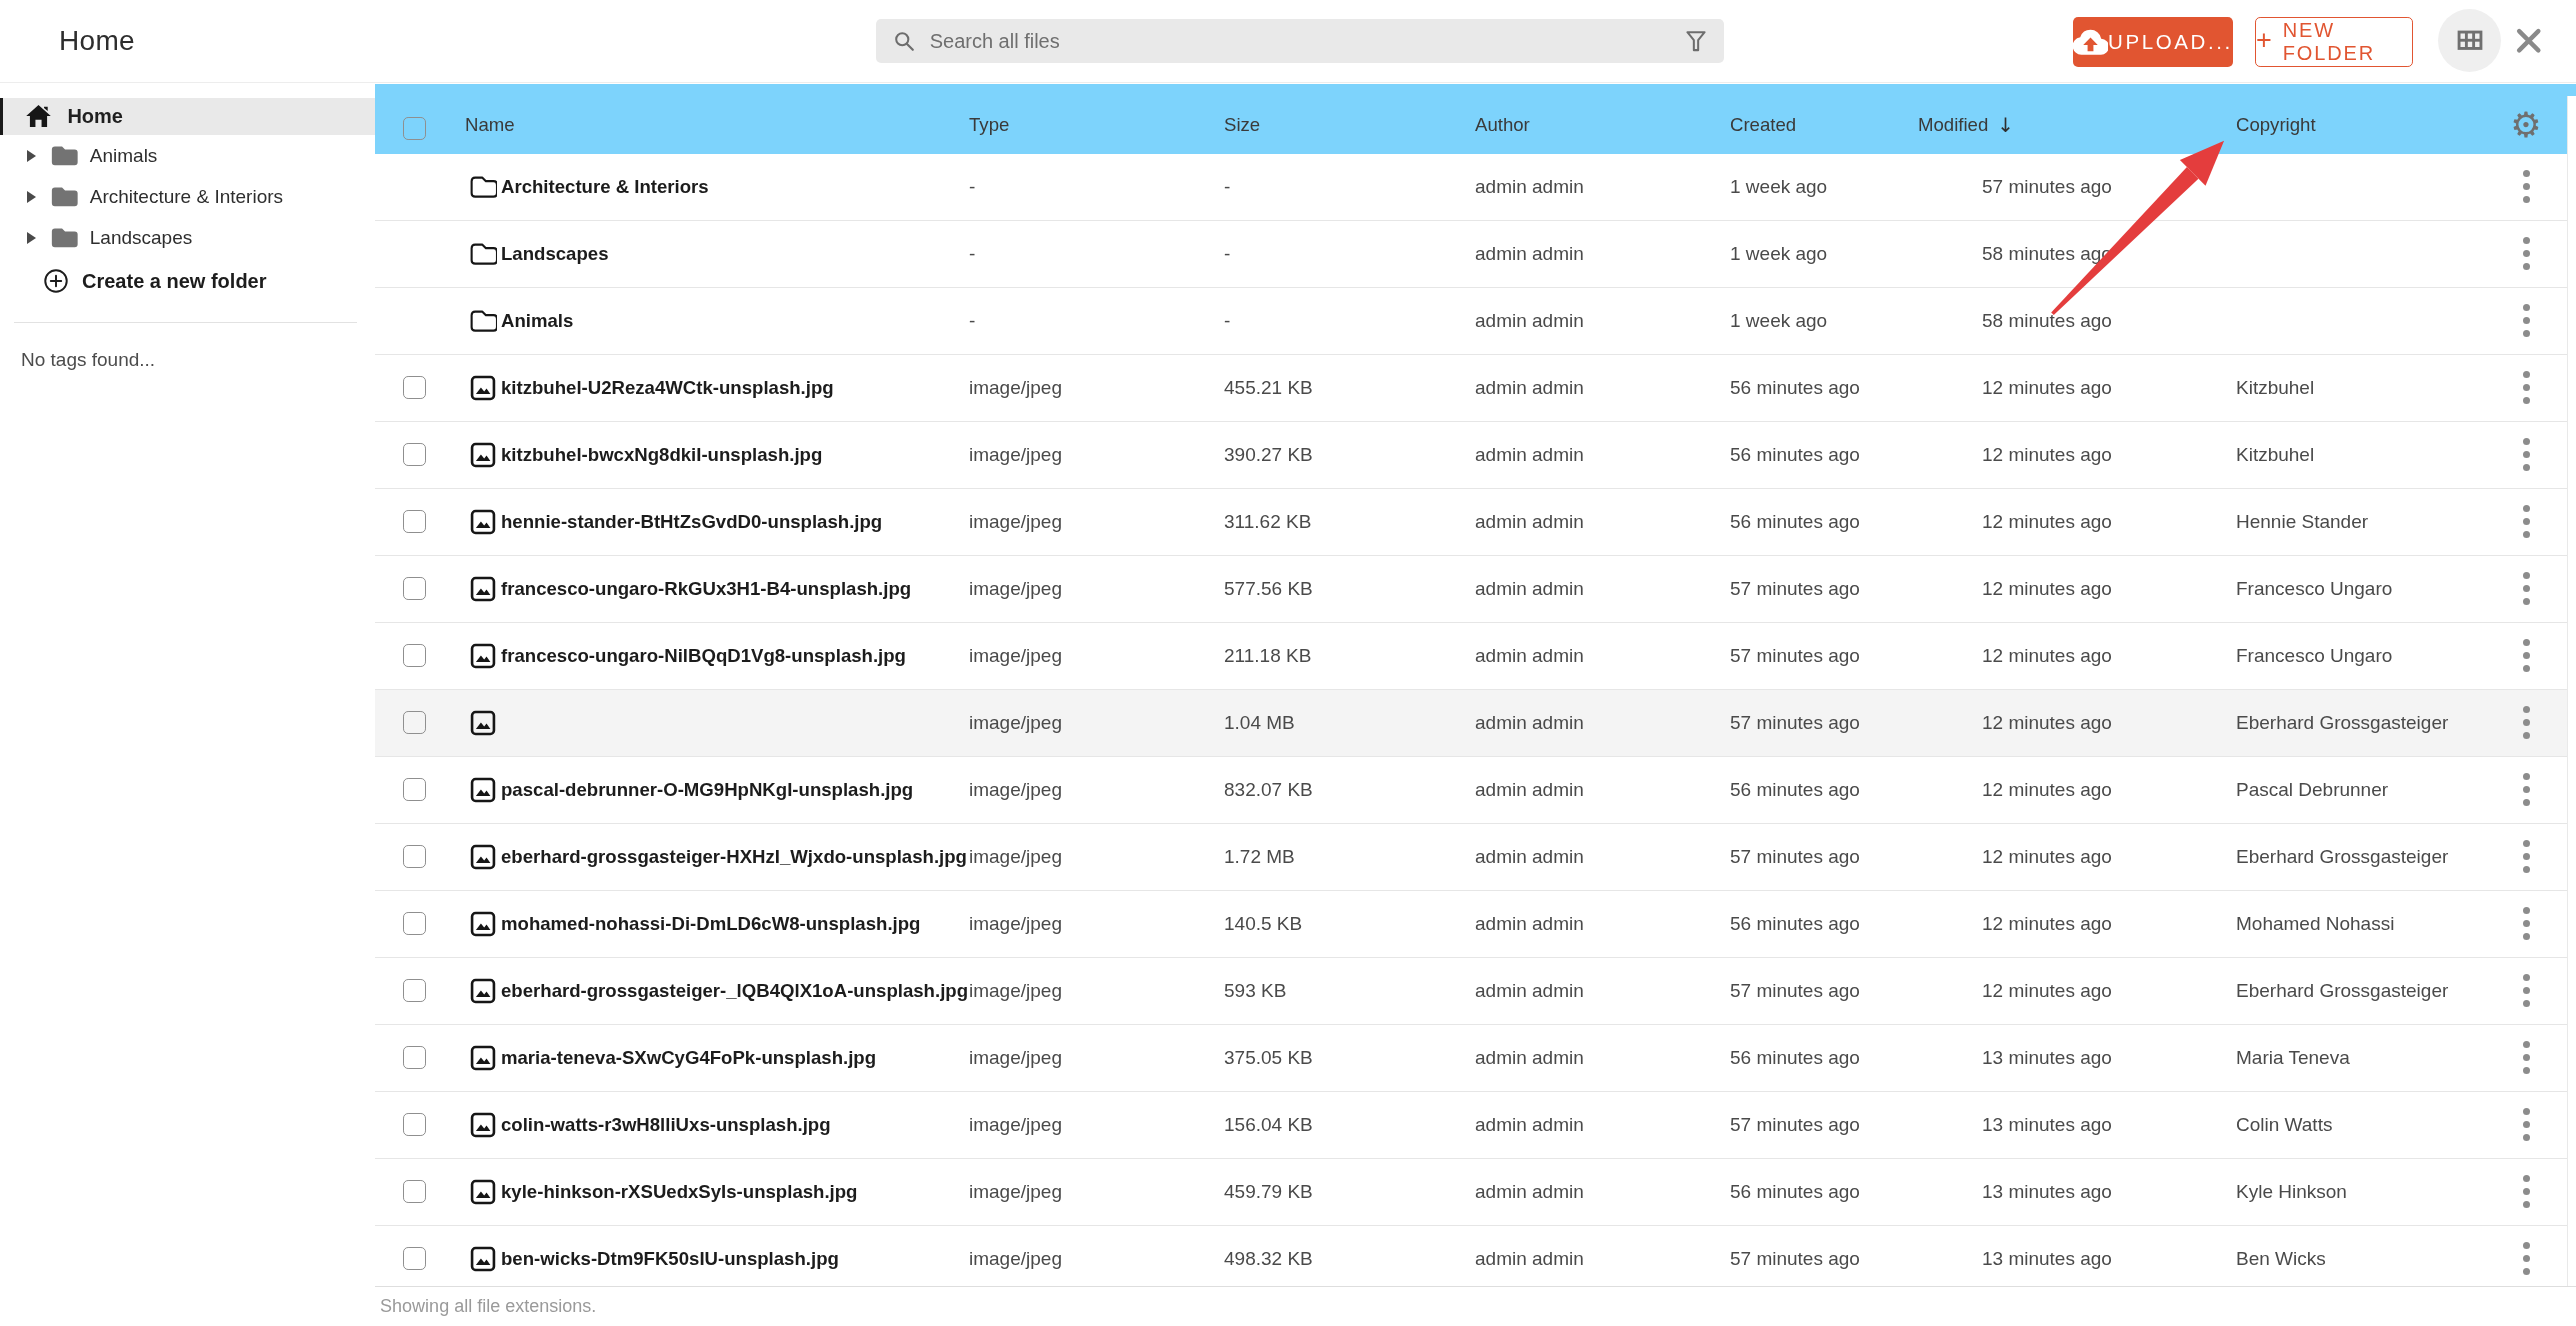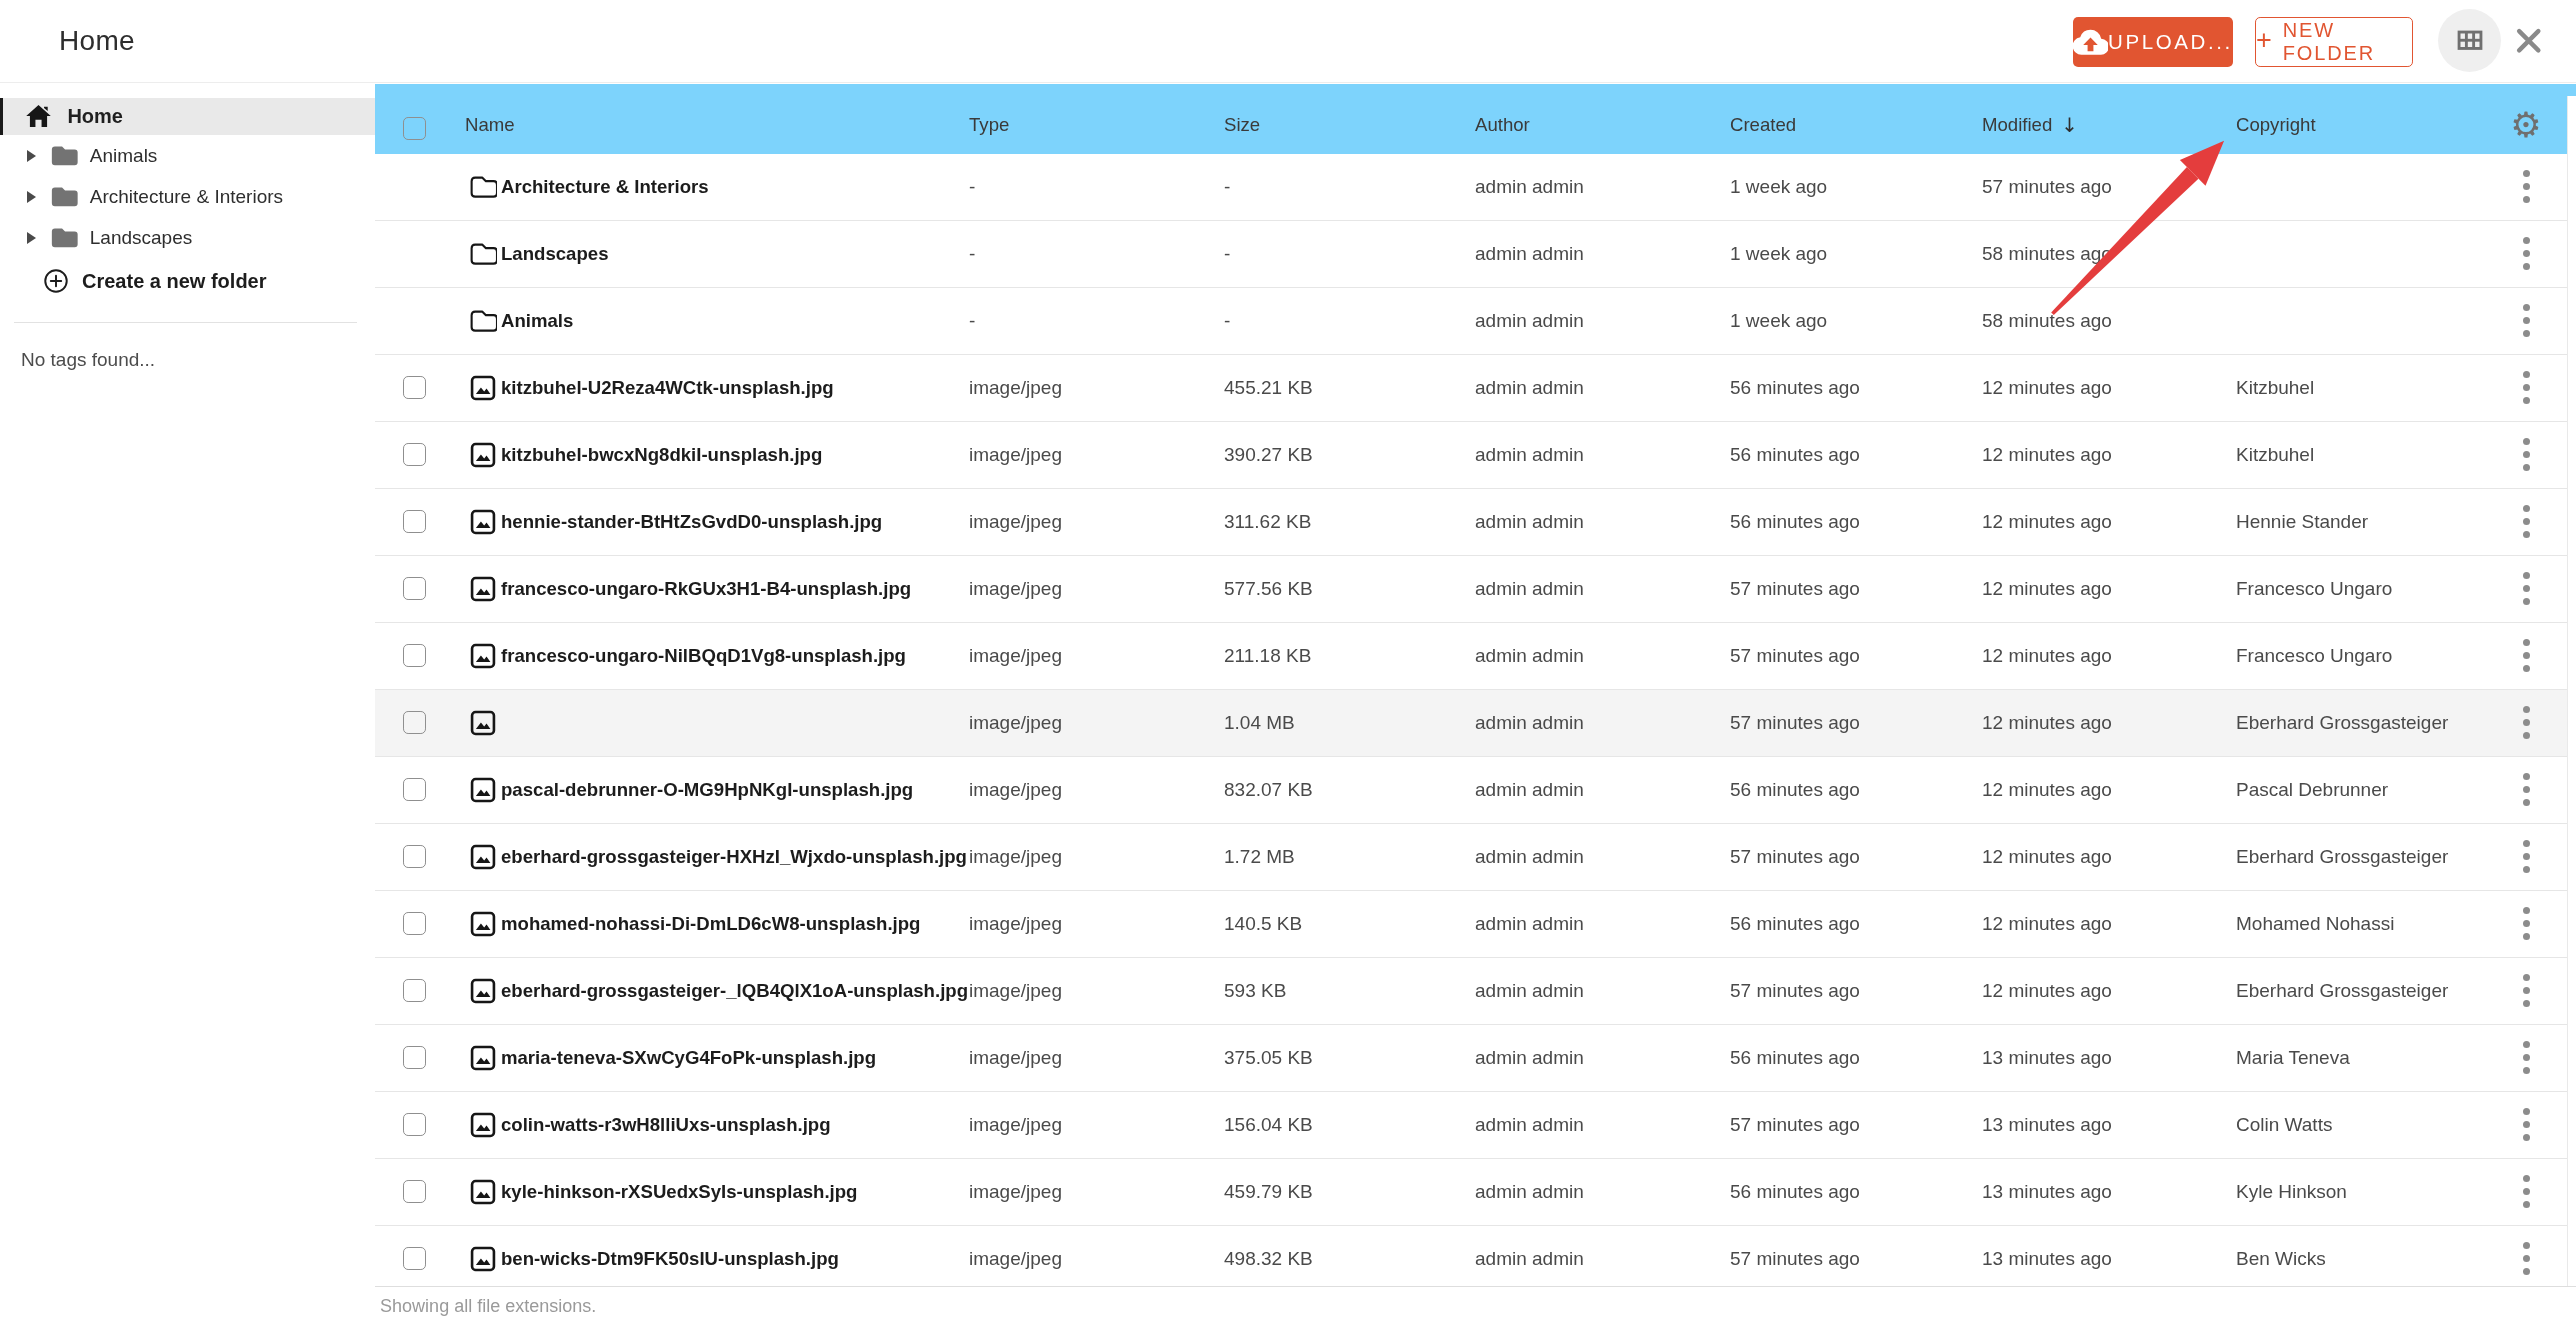--- a/index.html
+++ b/index.html
@@ -44,21 +44,21 @@
   .side-divider{position:absolute;left:14px;right:18px;top:238px;height:1.3px;background:#e2e2e2;}
   .no-tags{position:absolute;left:21px;top:259px;height:33px;display:flex;align-items:center;font-size:19px;color:#4c4c4c;}
 
   
   .table{position:absolute;left:375px;top:84px;right:0;bottom:0;background:#7dd3fc;}
   .thead{position:absolute;left:0;top:12px;right:0;height:58px;border-bottom:1.3px solid #dcdcdc;
     font-size:18.6px;color:#3a3a3a;}
   .hcol{position:absolute;top:0;height:58px;display:flex;align-items:center;white-space:nowrap;cursor:pointer;}
   .h-cb{left:28px;top:17.3px;cursor:pointer;}
   .h-name{left:90px;} .h-type{left:594px;} .h-size{left:849px;} .h-author{left:1100px;}
-  .h-created{left:1355px;} .h-modified{left:1607px;} .h-copyright{left:1861px;}
+  .h-created{left:1355px;} .h-modified{left:1543px;} .h-copyright{left:1861px;}
   .sort-arrow{font-family:"DejaVu Sans",sans-serif;font-size:20px;color:#2f2f2f;margin-left:9px;}
   .h-gear{position:absolute;left:2133px;top:0;height:58px;width:36px;display:flex;align-items:center;justify-content:center;
     font-family:"DejaVu Sans",sans-serif;font-size:35px;color:#6f6f6f;cursor:pointer;}
 
   .rows{position:absolute;left:0;top:70px;right:0;}
   .row{position:relative;height:67px;border-bottom:1.3px solid #e6e6e6;box-sizing:border-box;background:#fff;cursor:pointer;}
   .row.hl{background:#f4f4f4;}
   .cb{position:absolute;left:28px;top:21px;width:23px;height:23px;border:1.9px solid #8f8f8f;border-radius:5.1px;
     box-sizing:border-box;background:transparent;cursor:pointer;}
   .cell{position:absolute;top:0;height:65px;display:flex;align-items:center;font-size:19px;color:#4a4a4a;white-space:nowrap;}
@@ -77,20 +77,34 @@
   .annotation{position:absolute;left:0;top:0;pointer-events:none;z-index:60;}
 
   :root{--accent:#e15531;}
 </style>
 </head>
 <body>
 
 <header class="topbar">
   <h1 class="page-title">Home</h1>
 
+  <div class="search">
+    <span class="iconwrap">
+      <svg viewBox="0 0 36 36" width="23" height="23">
+          <circle cx="14.5" cy="14.5" r="9.5" fill="none" stroke="#6d6d6d" stroke-width="3.2"></circle>
+          <path d="M21.5 21.5 L31 31" stroke="#6d6d6d" stroke-width="3.4" stroke-linecap="round"></path>
+        </svg>
+    </span>
+    <span class="ph">Search all files</span>
+    <span class="iconwrap">
+      <svg viewBox="0 0 30 32" width="22" height="23">
+          <path d="M3 3 h24 l-9 11 v14 h-6 V14 Z" fill="none" stroke="#6d6d6d" stroke-width="2.8" stroke-linejoin="round"></path>
+        </svg>
+    </span>
+  </div>
 
   <div class="btn btn-upload">
     <span class="iconwrap">
       <svg viewBox="0 0 24 24" width="35" height="35">
           <path fill="#ffffff" d="M19.35 10.04A7.49 7.49 0 0 0 12 4a7.5 7.5 0 0 0-7.06 5.06A6 6 0 0 0 6 21h13a5 5 0 0 0 .35-10.96Z"></path>
           <path fill="#e15531" d="M12 9.2l5 5.2h-3v4.2h-4v-4.2H7Z"></path>
         </svg>
     </span>
     <span>UPLOAD...</span>
   </div>

